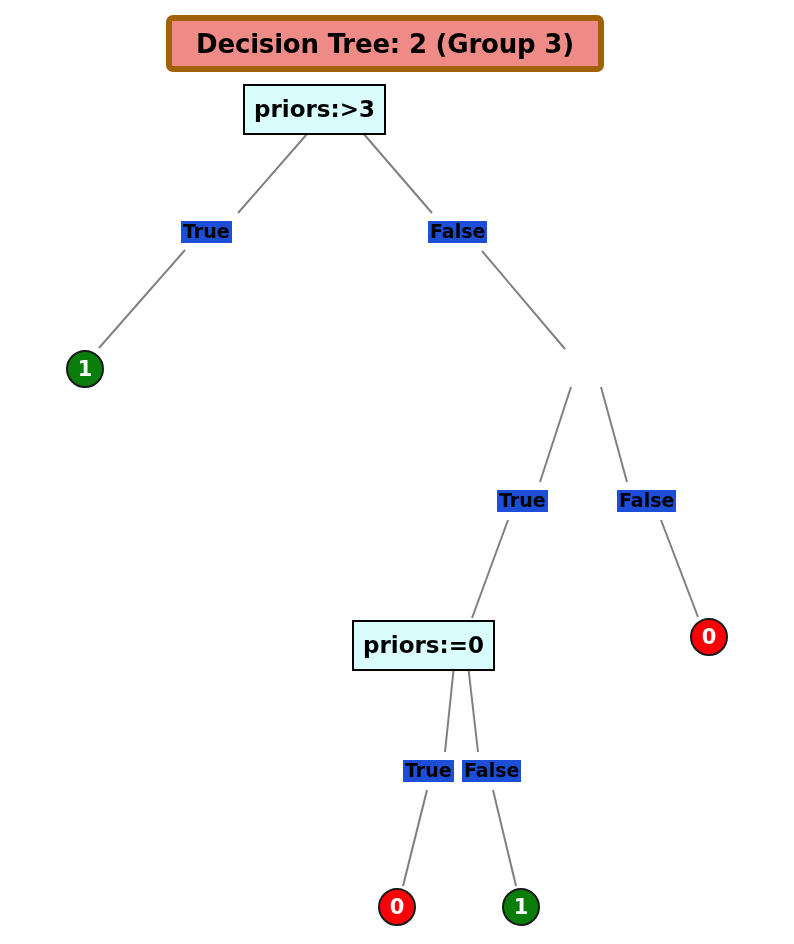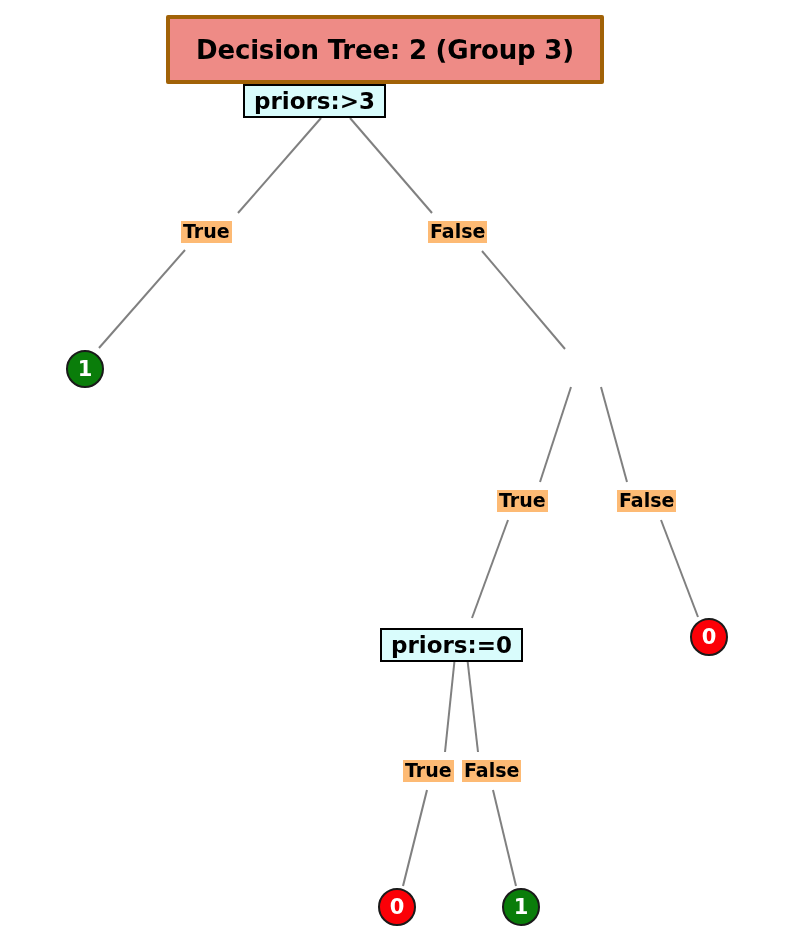--- a/index.html
+++ b/index.html
@@ -29,25 +29,25 @@
     height: 944px;
     pointer-events: none;
   }
 
   
   .title-box {
     position: absolute;
     left: 166px;
     top: 15px;
     width: 438px;
-    height: 69px;
+    height: 57px;
     box-sizing: border-box;
     background: #ee8b86;
-    border: 4px solid #a16207;
-    border-radius: 2px;
+    border: 6px solid #a16207;
+    border-radius: 7px;
     display: flex;
     align-items: center;
     justify-content: center;
   }
   .title-box .title-text {
     font-size: 26px;
     font-weight: bold;
     color: #000000;
     letter-spacing: -0.2px;
     white-space: nowrap;
@@ -55,21 +55,21 @@
 
   
   .node-box {
     position: absolute;
     box-sizing: border-box;
     background: #d9fcfc;
     border: 2px solid #000000;
     display: flex;
     align-items: center;
     justify-content: center;
-    height: 34px;
+    height: 51px;
     padding: 0 9px;
   }
   .node-box .node-text {
     font-size: 23px;
     font-weight: bold;
     color: #000000;
     white-space: nowrap;
     line-height: 1;
   }
 
@@ -94,21 +94,21 @@
   .leaf.cls-0 { background: #fb0007; }
   .leaf.cls-1 { background: #0a7d0a; }
 
   
   .edge-label {
     position: absolute;
     font-size: 19px;
     font-weight: bold;
     color: #000000;
     white-space: nowrap;
-    background: #fdba74;
+    background: #1d4ed8;
     padding: 0 2px;
     line-height: 1.15;
   }
 </style>
 </head>
 <body>
 
 <div id="canvas">
 
   <svg class="edges" viewBox="0 0 794 944">
@@ -138,21 +138,21 @@
 
   <div class="node-box" style="left:243px; top:84px;">
     <span class="node-text">priors:&gt;3</span>
   </div>
 
   <div class="leaf cls-1" style="left:66px; top:350px;">
     <span class="leaf-text">1</span>
   </div>
 
 
-  <div class="node-box" style="left:380px; top:620px;margin-top:8px;">
+  <div class="node-box" style="left:352px; top:620px;">
     <span class="node-text">priors:=0</span>
   </div>
 
   <div class="leaf cls-0" style="left:690px; top:618px;">
     <span class="leaf-text">0</span>
   </div>
 
   <div class="leaf cls-0" style="left:378px; top:888px;">
     <span class="leaf-text">0</span>
   </div>

